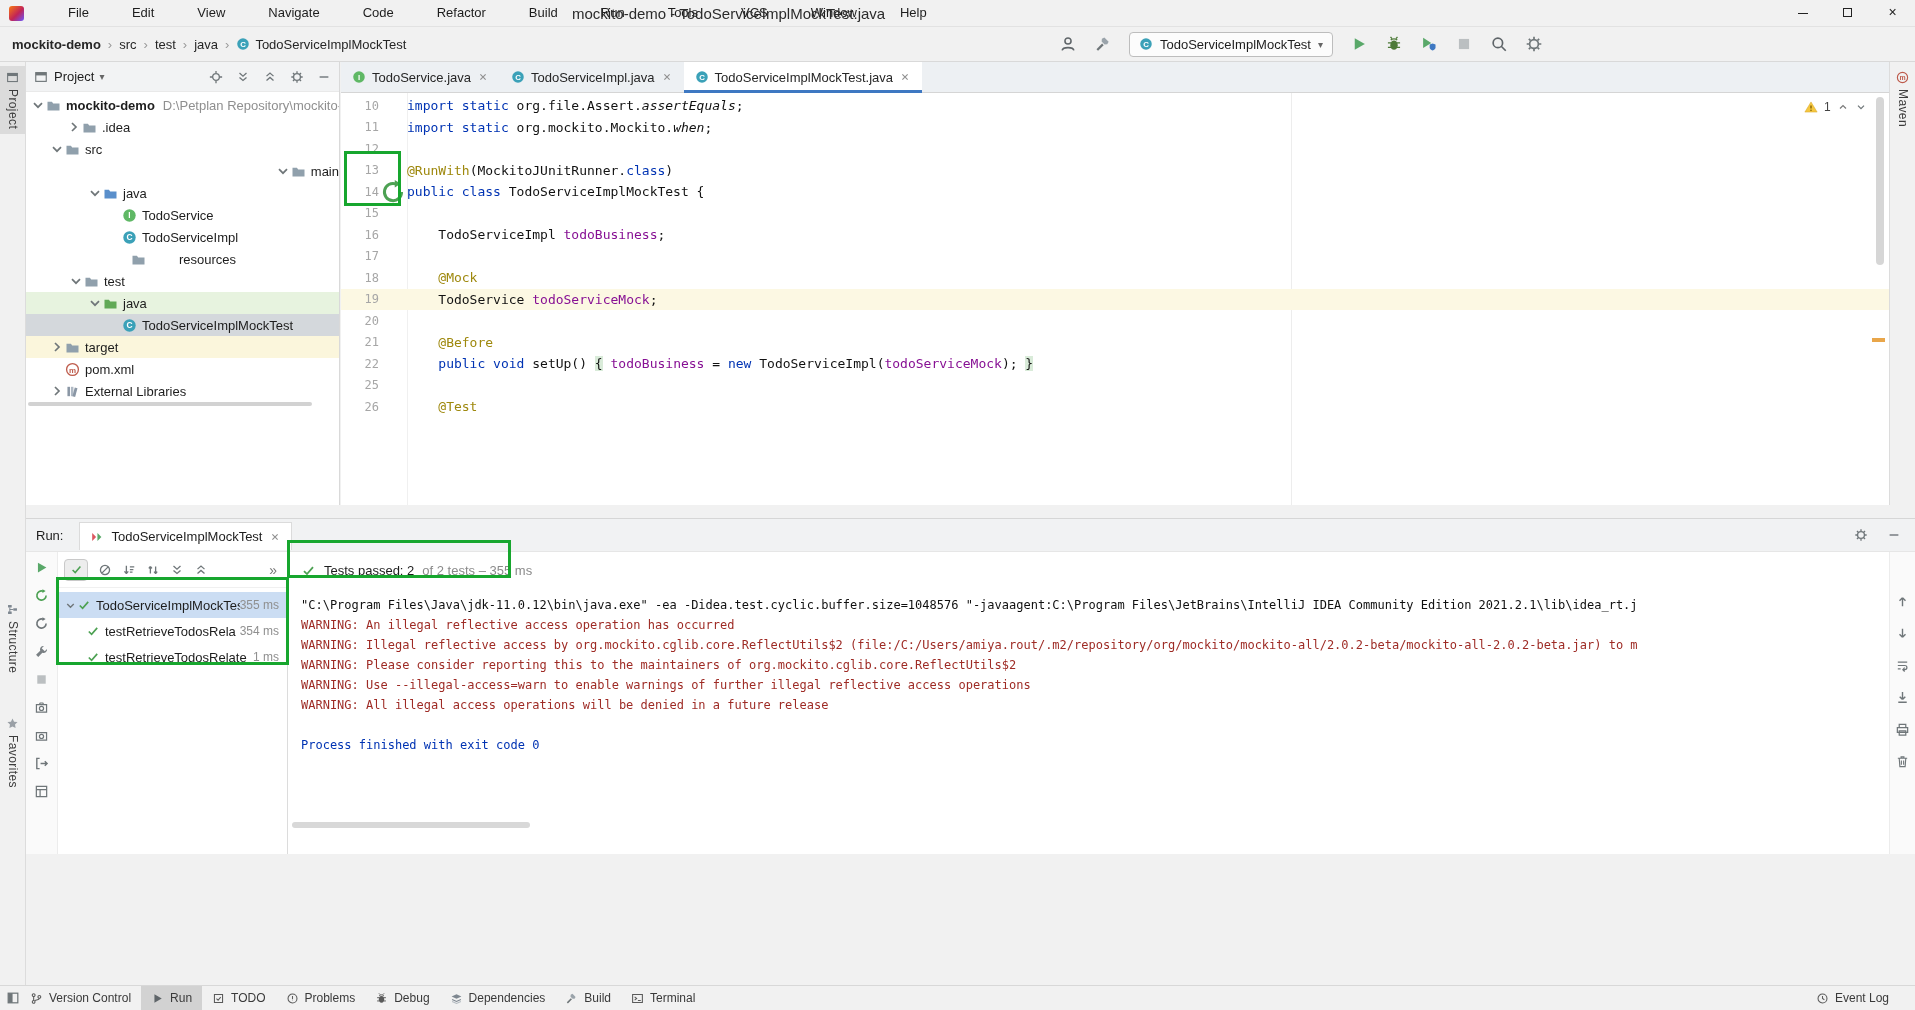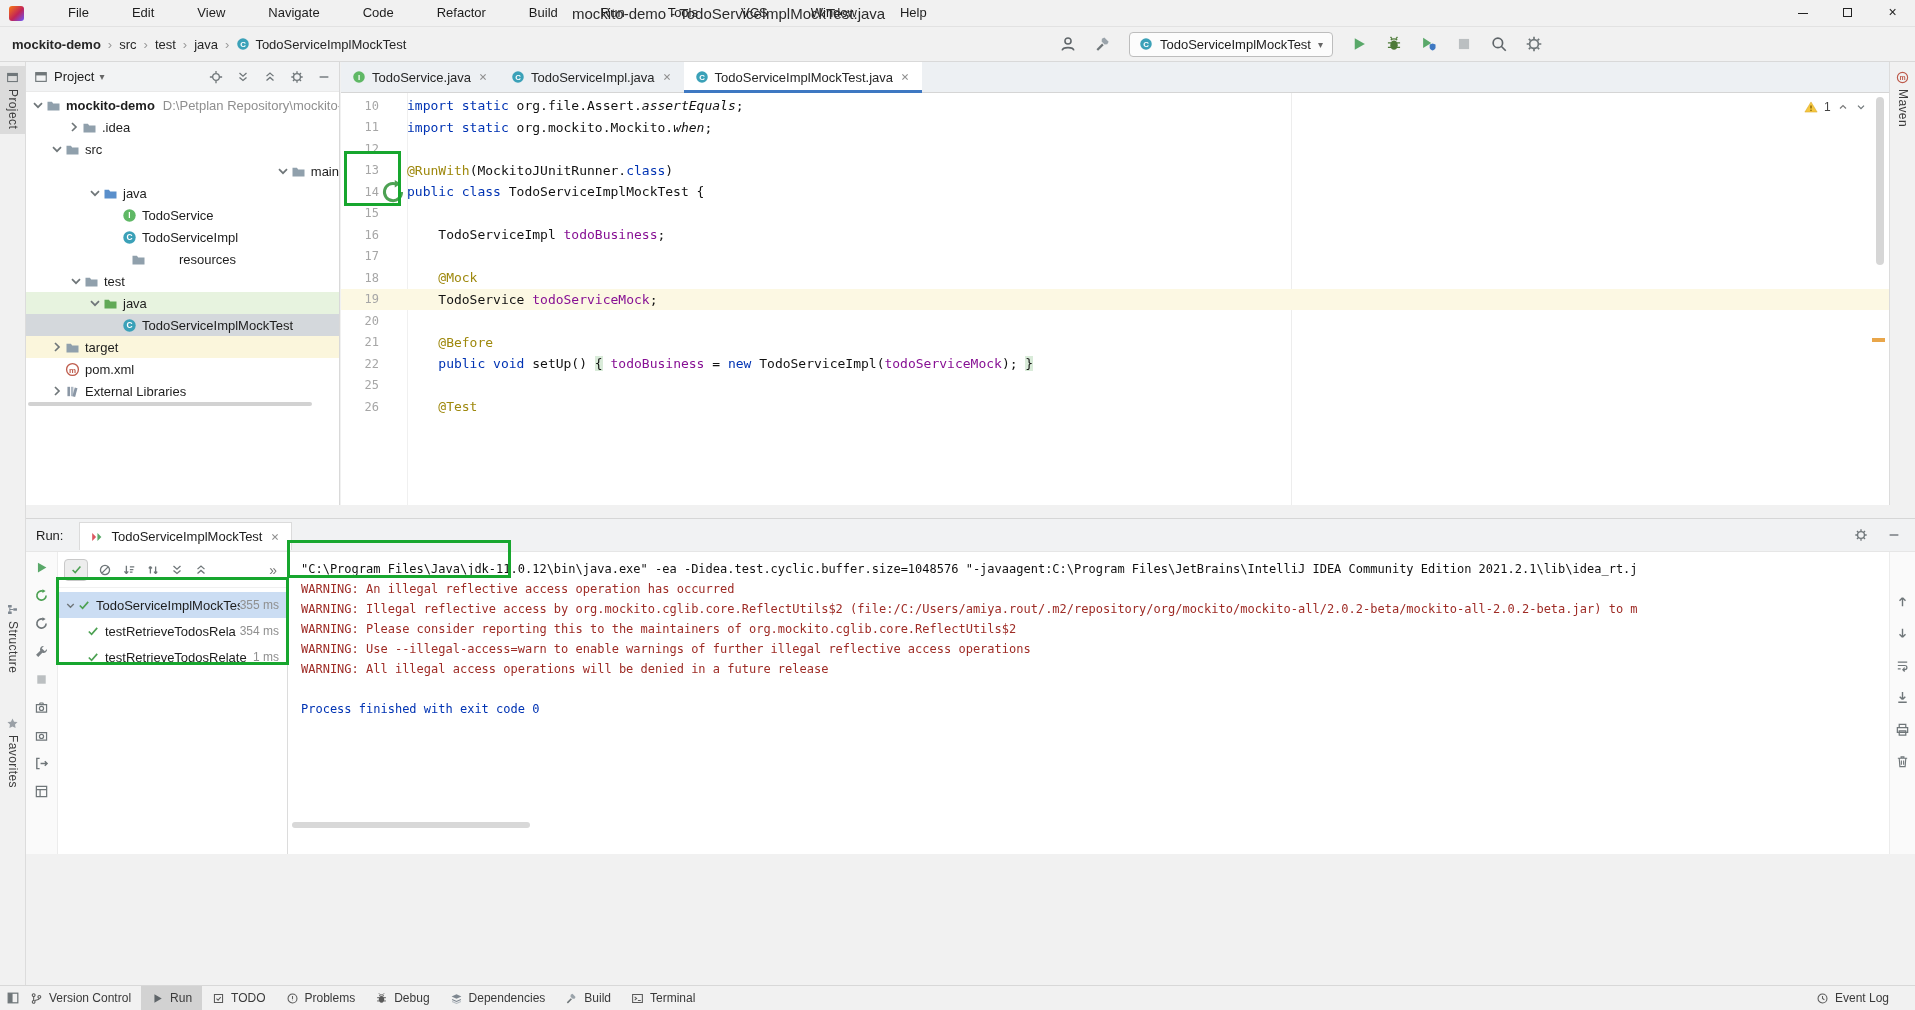--- a/index.html
+++ b/index.html
@@ -795,20 +795,29 @@
                 <svg viewBox="0 0 16 16">
                   <path d="M3.2 8.6l3.2 3.2 6.4-7.4" fill="none" stroke="#4DA153" stroke-width="1.9"></path>
                 </svg>
               </span>
               <span class="nm">testRetrieveTodosRelate</span>
               <span class="tm">1 ms</span>
             </div>
           </div>
       </div>
       <div class="run-right">
+        <div class="run-status">
+          <span class="icon i15" id="statusCheck">
+              <svg viewBox="0 0 16 16">
+                <path d="M3.2 8.6l3.2 3.2 6.4-7.4" fill="none" stroke="#4DA153" stroke-width="1.9"></path>
+              </svg>
+            </span>
+          <span class="d">Tests passed: 2</span>
+          <span class="g">of 2 tests – 355 ms</span>
+        </div>
         <div class="console" id="console">
             <div class="cline default">"C:\Program Files\Java\jdk-11.0.12\bin\java.exe" -ea -Didea.test.cyclic.buffer.size=1048576 "-javaagent:C:\Program Files\JetBrains\IntelliJ IDEA Community Edition 2021.2.1\lib\idea_rt.j</div>
             <div class="cline error">WARNING: An illegal reflective access operation has occurred</div>
             <div class="cline error">WARNING: Illegal reflective access by org.mockito.cglib.core.ReflectUtils$2 (file:/C:/Users/amiya.rout/.m2/repository/org/mockito/mockito-all/2.0.2-beta/mockito-all-2.0.2-beta.jar) to m</div>
             <div class="cline error">WARNING: Please consider reporting this to the maintainers of org.mockito.cglib.core.ReflectUtils$2</div>
             <div class="cline error">WARNING: Use --illegal-access=warn to enable warnings of further illegal reflective access operations</div>
             <div class="cline error">WARNING: All illegal access operations will be denied in a future release</div>
             <div class="cline default"> </div>
             <div class="cline system">Process finished with exit code 0</div>
           </div>

